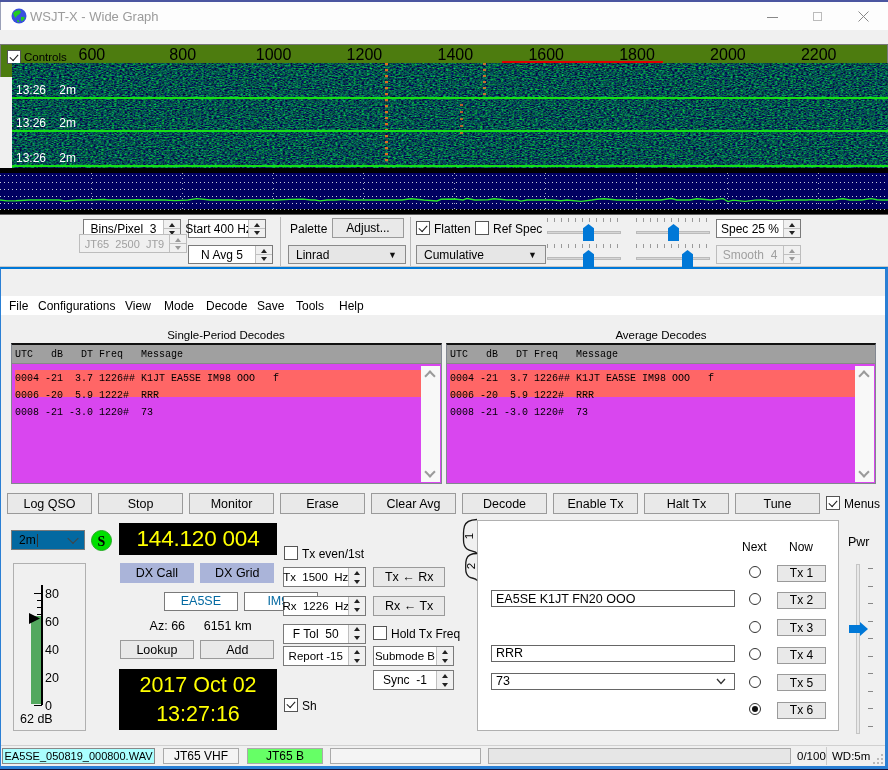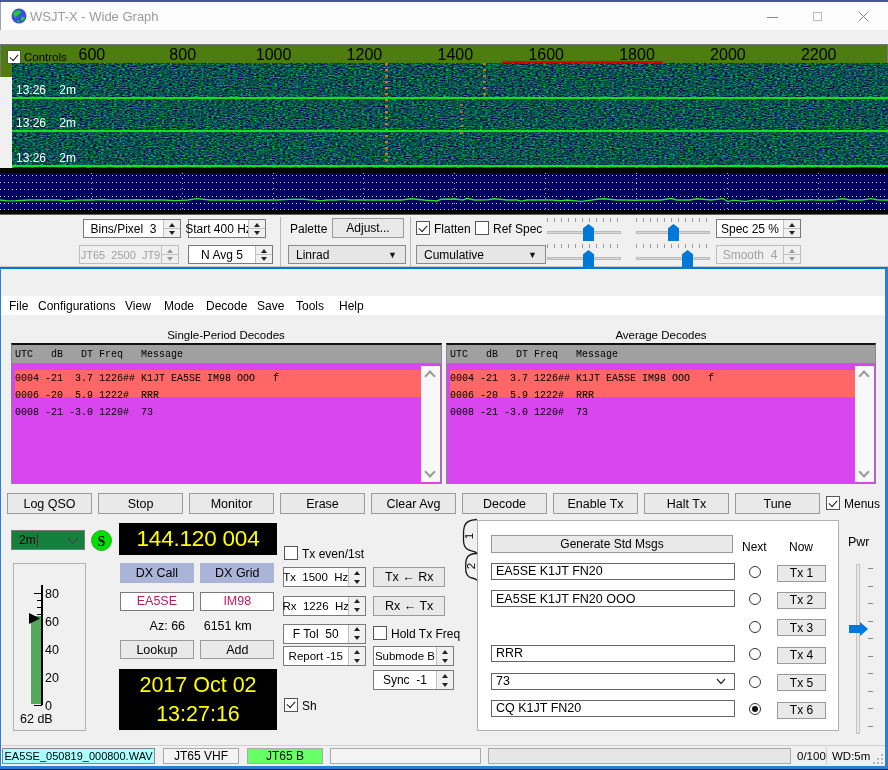--- a/index.html
+++ b/index.html
@@ -23,21 +23,21 @@
 #wgpanel { position:absolute; left:0; top:212px; width:888px; height:53px; background:#f0f0f0; border-top:1px solid #606060; border-bottom:1px solid #c8c8c8; }
 
 .spin { position:absolute; background:#fff; border:1px solid #7a7a7a; font-size:12px; color:#000; }
 .spin .lbl { position:absolute; left:0; right:17px; top:0; bottom:0; display:flex; align-items:center; justify-content:center; white-space:pre; }
 .spin .btns { position:absolute; right:0; top:0; bottom:0; width:17px; border-left:1px solid #c0c0c0; background:linear-gradient(#f0f0f0 48%, #c0c0c0 48%, #c0c0c0 52%, #f0f0f0 52%); }
 .spin .btns:before { content:""; position:absolute; left:50%; top:27%; transform:translate(-50%,-50%); border:3.5px solid transparent; border-top:none; border-bottom:4.5px solid #222; }
 .spin .btns:after { content:""; position:absolute; left:50%; top:76%; transform:translate(-50%,-50%); border:3.5px solid transparent; border-bottom:none; border-top:4.5px solid #222; }
 .spin.dis .btns:before { border-bottom-color:#999; }
 .spin.dis .btns:after { border-top-color:#999; }
 .spin.dis { background:#f0f0f0; color:#a0a0a0; border-color:#bdbdbd; }
-.combo { position:absolute; background:#15803d; border:1px solid #7a7a7a; font-size:12px; color:#000; }
+.combo { position:absolute; background:#0369a1; border:1px solid #7a7a7a; font-size:12px; color:#000; }
 .combo .lbl { position:absolute; left:7px; top:0; bottom:0; display:flex; align-items:center; }
 .combo.gray { background:#e6e6e6; border-color:#8a8a8a; }
 .combo:after { content:""; position:absolute; right:7px; top:50%; width:7px; height:7px; border:solid #444; border-width:0 0 1.6px 1.6px; transform:translateY(-70%) rotate(-45deg); }
 .combo.gray:after { content:"▼"; border:none; width:auto; height:auto; right:8px; font-size:9px; color:#111; transform:translateY(-50%); }
 .btn { position:absolute; background:#e9e9e9; border:1px solid #9a9a9a; font-size:12px; color:#000; display:flex; align-items:center; justify-content:center; }
 .cb { position:absolute; width:14px; height:14px; background:#fff; border:1px solid #555; }
 .cb.ck:before { content:""; position:absolute; left:2px; top:2.5px; width:7px; height:4px; border:solid #1a1a1a; border-width:0 0 1.8px 1.8px; transform:rotate(-48deg); }
 .clabel { position:absolute; font-size:12px; color:#000; }
 .hslider { position:absolute; }
 .hslider .tk { position:absolute; top:0; height:4px; width:100%;
@@ -54,21 +54,21 @@
 #mw-body { position:absolute; left:0; top:46px; width:884px; height:450px; background:#f0f0f0; }
 .gtitle { position:absolute; font-size:11.5px; color:#000; transform:translateX(-50%); }
 .dtable { position:absolute; background:#d946ef; border:1px solid #828790; border-top:2px solid #111; font-family:"Liberation Mono", monospace; font-size:10px;padding-left:37px; }
 .dtable .hdr { position:absolute; left:0; right:0; top:0; height:19px; background:#a0a0a0; border-bottom:1px solid #888; white-space:pre; line-height:19px; color:#000; }
 .drow { position:absolute; left:3px; white-space:pre; height:27px; line-height:17px; color:#000; }
 .drow.hl { background:#f66; }
 .sb { position:absolute; top:21px; bottom:1px; right:1px; width:19px; background:#f8f8f8; }
 .sb:before { content:""; position:absolute; top:6px; left:5px; width:6px; height:6px; border:solid #9a9a9a; border-width:2px 2px 0 0; transform:rotate(-45deg); }
 .sb:after { content:""; position:absolute; bottom:6px; left:5px; width:6px; height:6px; border:solid #9a9a9a; border-width:0 0 2px 2px; transform:rotate(-45deg); }
 .pbtn { position:absolute; background:#e9e9e9; border:1px solid #9a9a9a; font-size:12.5px; color:#000; display:flex; align-items:center; justify-content:center; }
-.field { position:absolute; background:#fff; border:1px solid #7a7a7a; font-size:12.5px; color:#be185d; display:flex; align-items:center; justify-content:center; }
+.field { position:absolute; background:#fff; border:1px solid #7a7a7a; font-size:12.5px; color:#0369a1; display:flex; align-items:center; justify-content:center;margin-left:44px; }
 .lcd { position:absolute; background:#000; color:#ffff00; text-align:center; }
 .radio { position:absolute; width:12px; height:12px; border-radius:50%; border:1px solid #333; background:#fff; }
 .radio.on:before { content:""; position:absolute; left:2px; top:2px; width:6px; height:6px; border-radius:50%; background:#111; }
 .msgf { position:absolute; background:#fff; border:1px solid #666; font-size:12.5px; color:#000; display:flex; align-items:center; padding-left:4px; }
 #statusbar { position:absolute; left:0; top:476px; width:884px; height:21px; background:#f0f0f0; border-top:1px solid #d0d0d0; font-size:12px; }
 .sfield { position:absolute; top:2px; height:16px; border:1px solid #aaa; background:#f4f4f4; display:flex; align-items:center; justify-content:center; font-size:12px; color:#000; }
 </style>
 </head>
 <body>
 <div id="wg">
@@ -209,21 +209,21 @@
       </div>
   <div class="hslider" style="left:636px;top:3px;width:74px;height:27px">
         <div class="tk"></div>
         <div class="tr"></div>
         <div class="hd" style="left:32px"></div>
       </div>
   <div class="spin" style="left:716px;top:4px;width:85px;height:19px">
         <div class="lbl">Spec 25 %</div>
         <div class="btns"></div>
       </div>
-  <div class="spin dis" style="left:79px;top:30px;width:100px;height:19px">
+  <div class="spin dis" style="left:79px;top:19px;width:108px;height:19px">
         <div class="lbl" style="font-size:11px">JT65&nbsp; 2500&nbsp; JT9</div>
         <div class="btns"></div>
       </div>
   <div class="spin" style="left:188px;top:30px;width:85px;height:19px">
         <div class="lbl">N Avg 5</div>
         <div class="btns"></div>
       </div>
   <div class="combo gray" style="left:288px;top:30px;width:118px;height:19px">
         <div class="lbl">Linrad</div>
       </div>
@@ -362,41 +362,38 @@
       <span class="clabel" style="left:301px;top:383.5px">Sh</span>
   <div class="abs" style="left:476px;top:205px;width:362px;height:211px;background:#fff;border:1px solid #b0b0b0"></div>
   <svg class="abs" style="left:456px;top:202px" width="21" height="68" viewBox="0 0 21 68">
 <g fill="none" stroke="#1a1a1a" stroke-width="1.3">
 <path d="M20 2.5 C12 3, 8.5 5.5, 7.5 9 C6.8 11.5, 6.5 13, 6.5 16 L6.5 23 C6.5 27.5, 7.5 30, 10 32 C13.5 34.8, 18.5 33.5, 20 36.5"></path>
 <path d="M20 36.5 C13 36.5, 10.5 39, 9.5 42 C8.8 44.5, 8.7 45.5, 8.7 48 L8.7 52 C8.7 55.5, 9.7 58, 12 59.8 C15 62, 18.5 60.5, 20 63.5"></path>
 </g>
 <text transform="translate(11.5,19) rotate(-90)" text-anchor="middle" dy="4" font-size="11.5" fill="#000" font-family="Liberation Sans">1</text>
 <text transform="translate(13.5,49) rotate(-90)" text-anchor="middle" dy="4" font-size="11.5" fill="#000" font-family="Liberation Sans">2</text>
 </svg>
-  <div class="pbtn" style="left:490px;top:220.29999999999995px;width:242px;height:17.5px;font-size:12px">Generate Std Msgs</div>
   <span class="clabel" style="left:741px;top:224.5px">Next</span>
   <span class="clabel" style="left:788px;top:224.5px">Now</span>
-  <div class="msgf" style="left:490px;top:248.0px;width:243.5px;height:16.5px">EA5SE K1JT FN20</div>
   <div class="radio" style="left:748px;top:251.0px"></div>
   <div class="pbtn" style="left:776px;top:249.5px;width:49px;height:17px;font-size:12px">Tx 1</div>
   <div class="msgf" style="left:490px;top:275.4px;width:243.5px;height:16.5px">EA5SE K1JT FN20 OOO</div>
   <div class="radio" style="left:748px;top:278.4px"></div>
   <div class="pbtn" style="left:776px;top:276.9px;width:49px;height:17px;font-size:12px">Tx 2</div>
   <div class="radio" style="left:748px;top:305.8px"></div>
   <div class="pbtn" style="left:776px;top:304.3px;width:49px;height:17px;font-size:12px">Tx 3</div>
   <div class="msgf" style="left:490px;top:330.2px;width:243.5px;height:16.5px">RRR</div>
   <div class="radio" style="left:748px;top:333.2px"></div>
   <div class="pbtn" style="left:776px;top:331.7px;width:49px;height:17px;font-size:12px">Tx 4</div>
   <div class="msgf" style="left:490px;top:357.6px;width:243.5px;height:17px">73</div>
   <svg class="abs" style="left:715px;top:362.6px" width="10" height="7" viewBox="0 0 10 7">
         <path d="M1 1 L5 5.5 L9 1" stroke="#333" stroke-width="1.3" fill="none"></path>
       </svg>
   <div class="radio" style="left:748px;top:360.6px"></div>
   <div class="pbtn" style="left:776px;top:359.1px;width:49px;height:17px;font-size:12px">Tx 5</div>
-  <div class="msgf" style="left:490px;top:385.0px;width:243.5px;height:16.5px">CQ K1JT FN20</div>
   <div class="radio on" style="left:748px;top:388.0px"></div>
   <div class="pbtn" style="left:776px;top:386.5px;width:49px;height:17px;font-size:12px">Tx 6</div>
   <span class="clabel" style="left:847px;top:220px;font-size:12.5px">Pwr</span>
   <div class="abs" style="left:855px;top:249px;width:4px;height:170px;background:#e8e8e8;border:1px solid #c5c5c5"></div>
   <div class="abs" style="left:867px;top:253.0px;width:5px;height:1px;background:#888"></div>
   <div class="abs" style="left:867px;top:270.5px;width:5px;height:1px;background:#888"></div>
   <div class="abs" style="left:867px;top:288.0px;width:5px;height:1px;background:#888"></div>
   <div class="abs" style="left:867px;top:305.5px;width:5px;height:1px;background:#888"></div>
   <div class="abs" style="left:867px;top:323.0px;width:5px;height:1px;background:#888"></div>
   <div class="abs" style="left:867px;top:340.5px;width:5px;height:1px;background:#888"></div>

